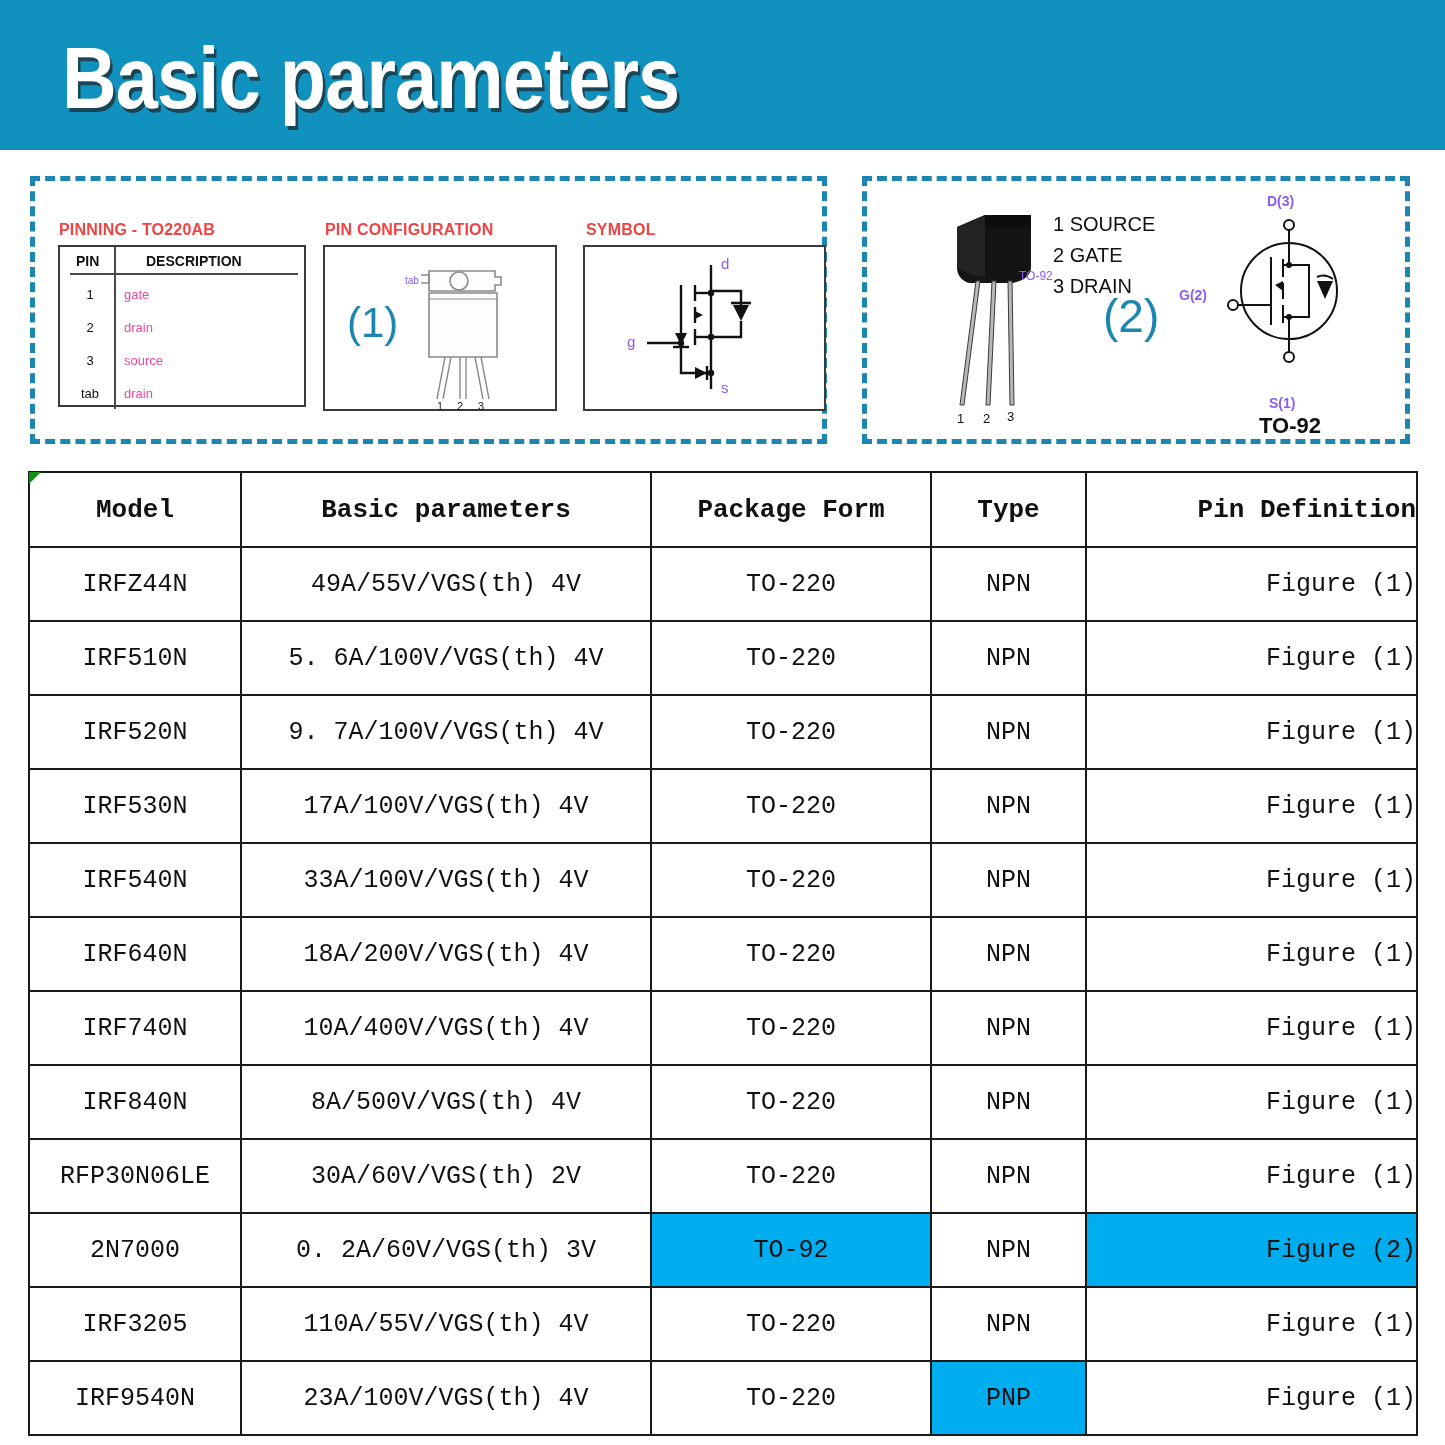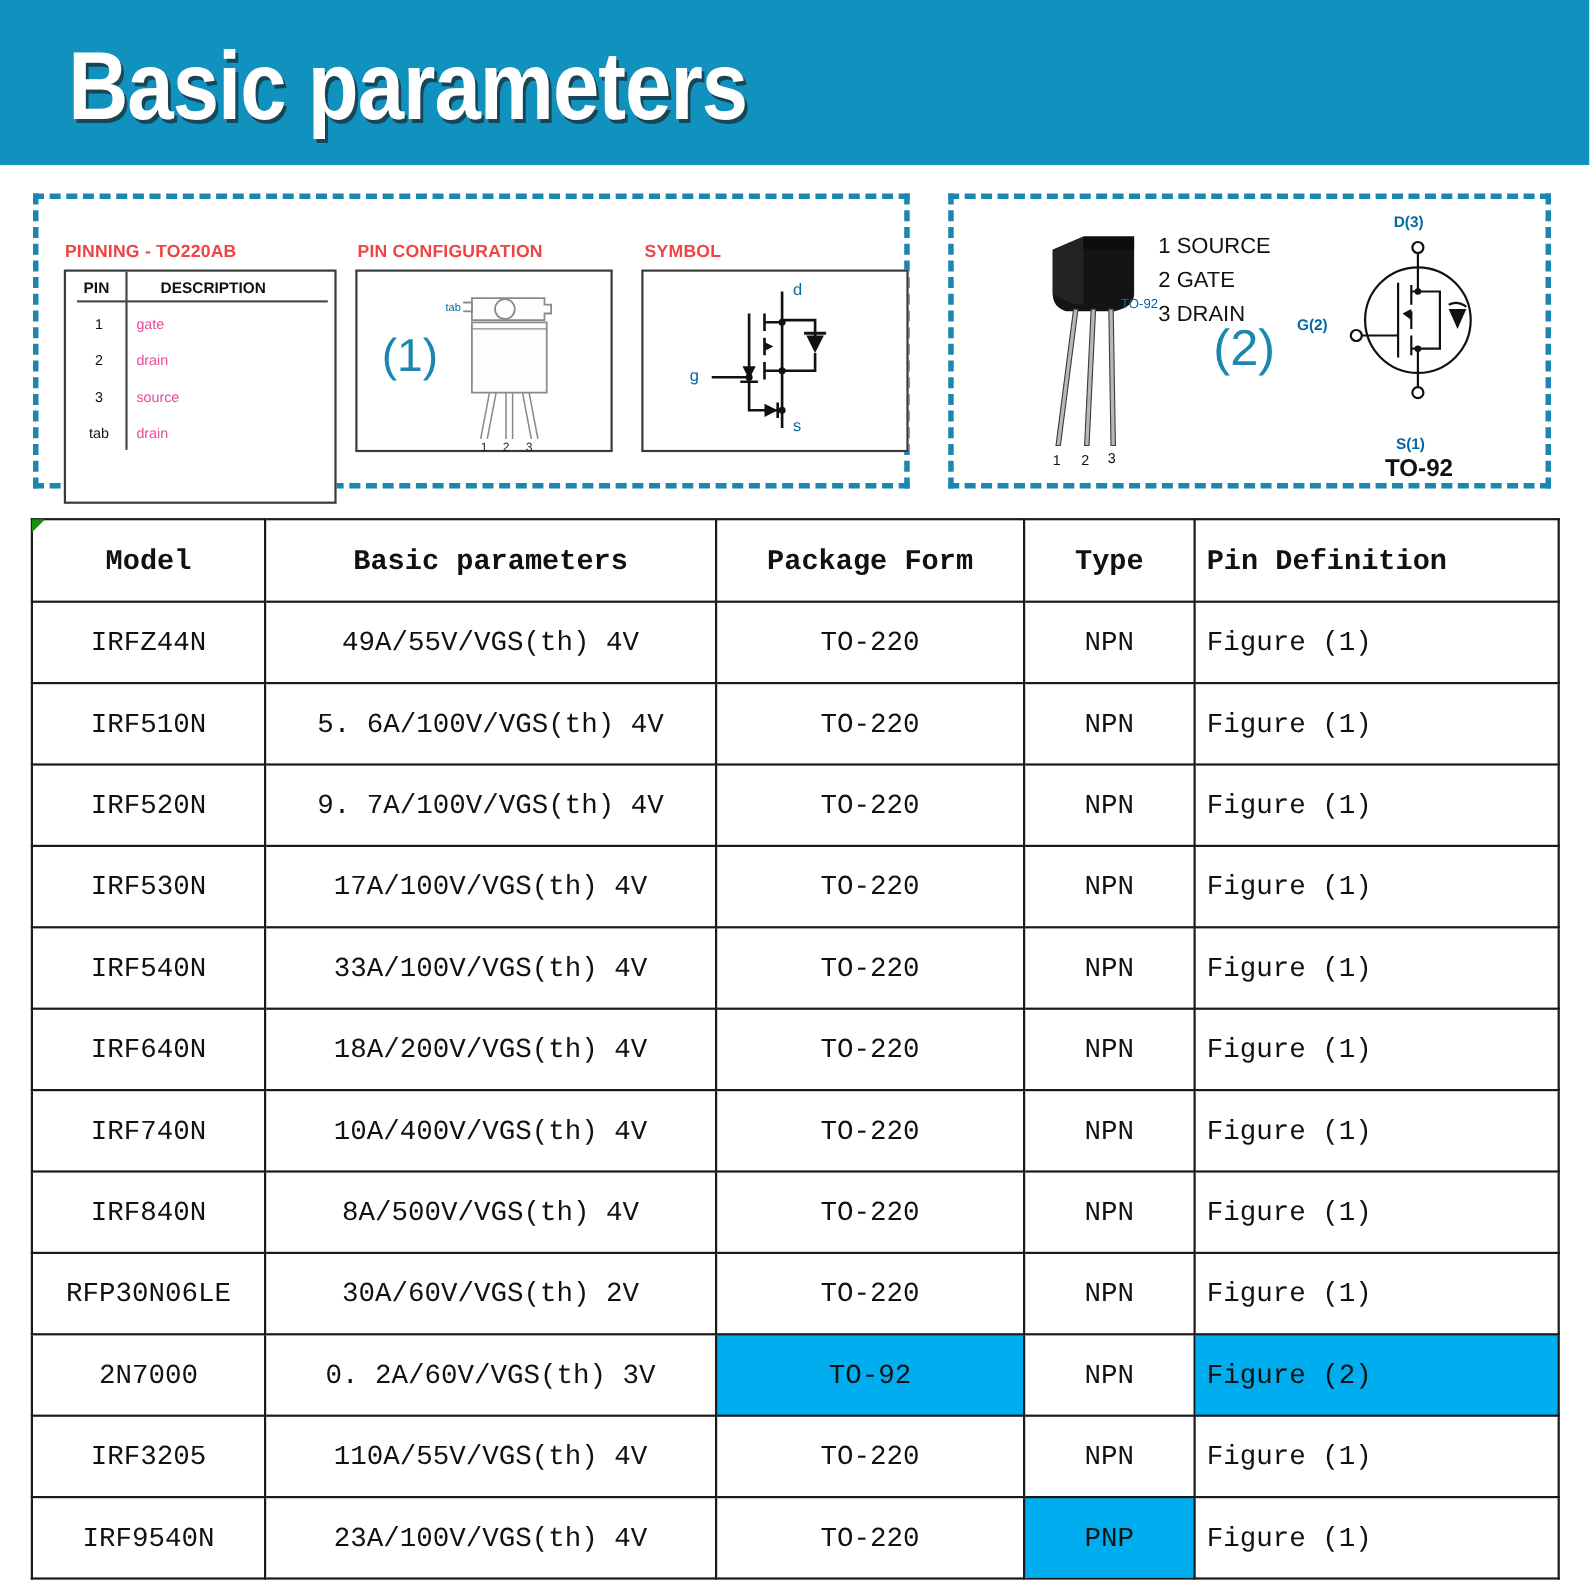--- a/index.html
+++ b/index.html
@@ -44,21 +44,21 @@
     font-weight:700;font-size:16px;color:#ef4444;
     letter-spacing:0.2px;white-space:nowrap;
   }
   #pinning-title{left:24px;top:40px;}
   #pinconf-title{left:290px;top:40px;}
   #symbol-title{left:551px;top:40px;}
 
   .framebox{
     position:absolute;border:2px solid #3a3a3a;background:#fff;box-sizing:border-box;
   }
-  #pinning-table{left:23px;top:64px;width:248px;height:213px;}
+  #pinning-table{left:23px;top:64px;width:248px;height:162px;}
   #pinconf-box{left:288px;top:64px;width:234px;height:166px;}
   #symbol-box{left:548px;top:64px;width:243px;height:166px;}
 
   .pin-hdr{
     position:absolute;top:6px;font-weight:700;font-size:14px;color:#111;
   }
   #pin-hdr-pin{left:16px;}
   #pin-hdr-desc{left:86px;}
   .pin-hdr-rule{
     position:absolute;left:10px;top:26px;width:228px;height:2px;background:#4a4a4a;
@@ -70,21 +70,21 @@
   .pin-desc{position:absolute;left:64px;font-size:13px;color:#ec4899;}
 
   
   .fignum{
     position:absolute;color:#1b87b0;font-weight:400;
     font-family:"Liberation Sans", sans-serif;
   }
   #fig1{left:22px;top:52px;font-size:42px;}
   #fig2{left:236px;top:108px;font-size:46px;}
 
-  .tiny-lbl{position:absolute;font-size:10px;color:#0369a1;}
+  .tiny-lbl{position:absolute;font-size:10px;color:#8b5cf6;}
 
   
   #main-table{
     position:absolute;left:28px;top:471px;width:1388px;
     border-collapse:collapse;
     table-layout:fixed;
   }
   #main-table td,#main-table th{
     border:2px solid #1a1a1a;
     font-family:"Liberation Mono", monospace;
@@ -92,21 +92,21 @@
     color:#111;
     text-align:center;
     padding:0;
     height:72px;
     vertical-align:middle;
     letter-spacing:0px;
     white-space:nowrap;
     overflow:hidden;
   }
   #main-table th{font-weight:700;height:73px;font-size:26px;}
-  #main-table td.cell-pin,#main-table th.cell-pin{text-align:left;padding-left:10px;}
+  #main-table td.cell-pin,#main-table th.cell-pin{text-align:right;padding-left:10px;}
   .hl{background:#00aeef;}
   .green-corner{
     position:absolute;left:29px;top:472px;
     width:0;height:0;
     border-left:12px solid #119011;
     border-bottom:12px solid transparent;
     z-index:5;
   }
 </style>
 </head>

